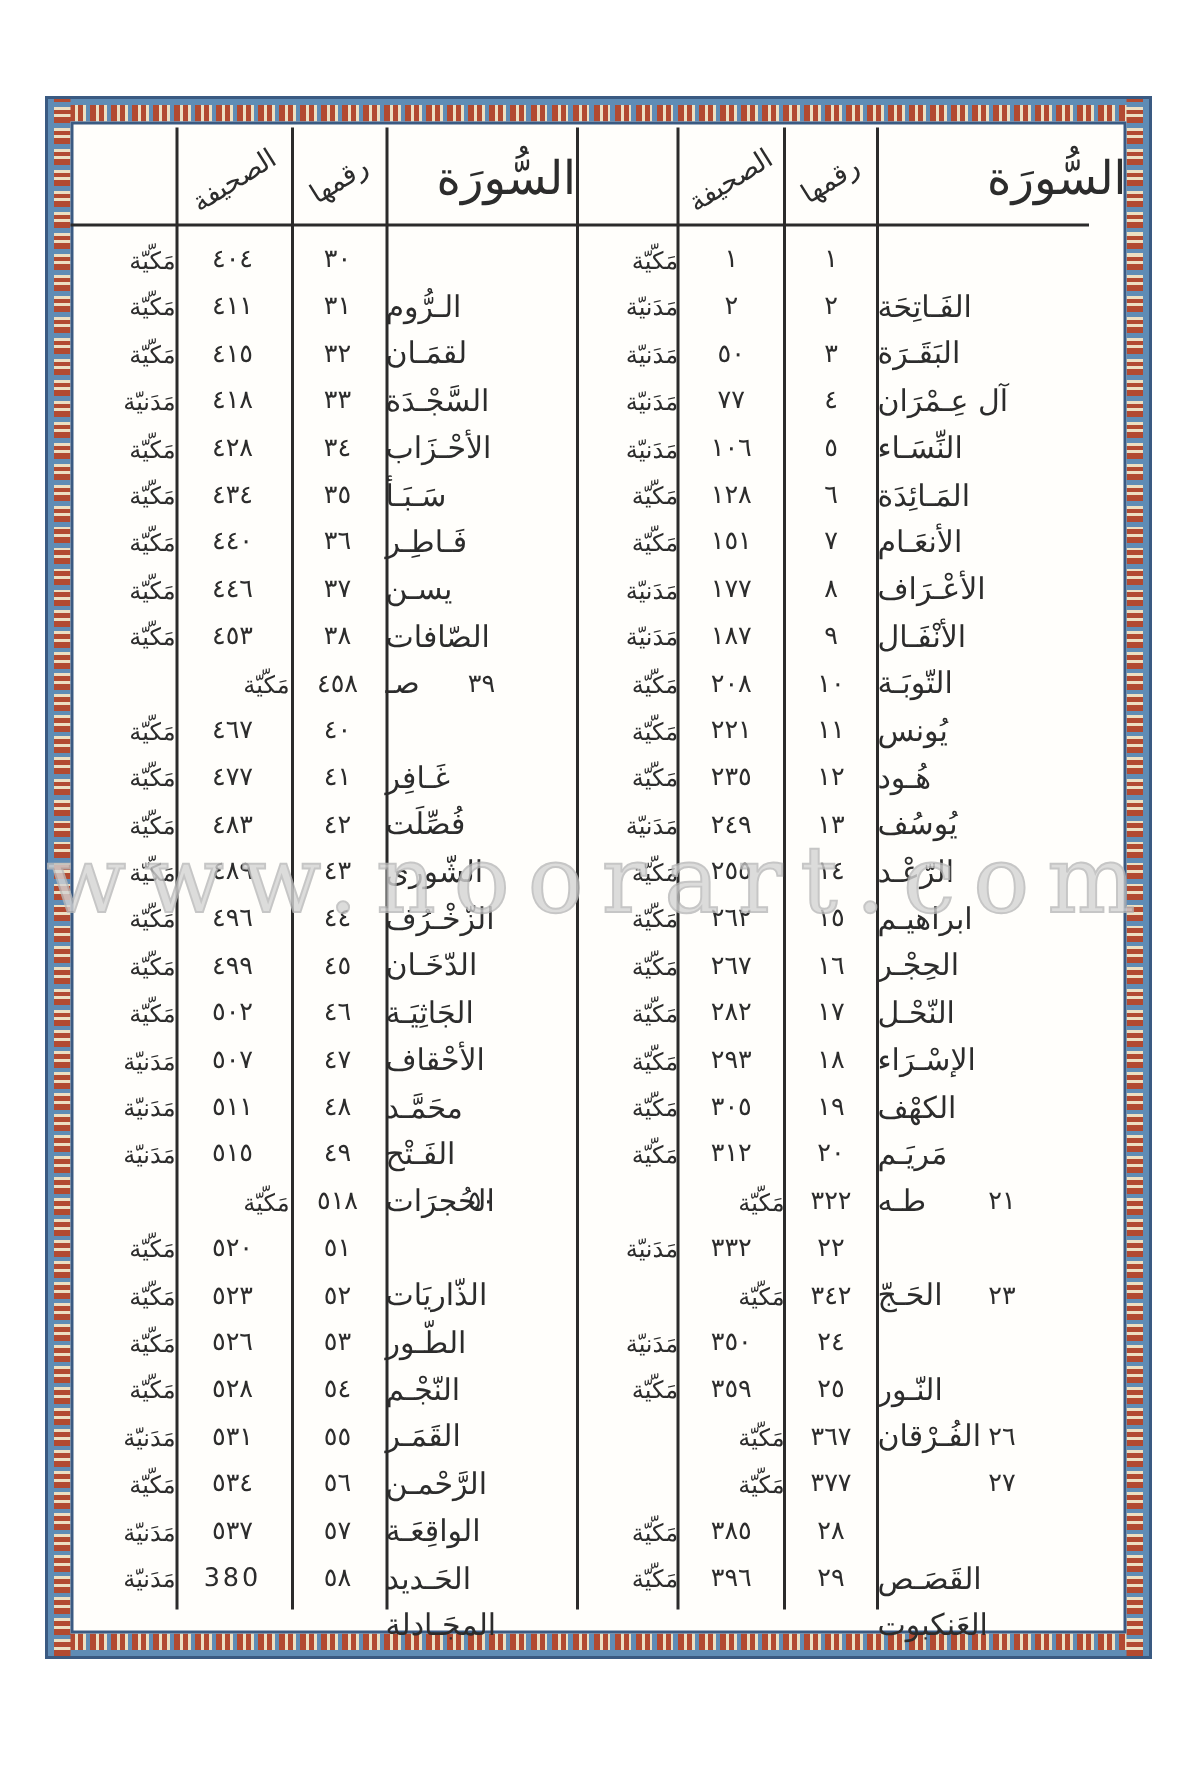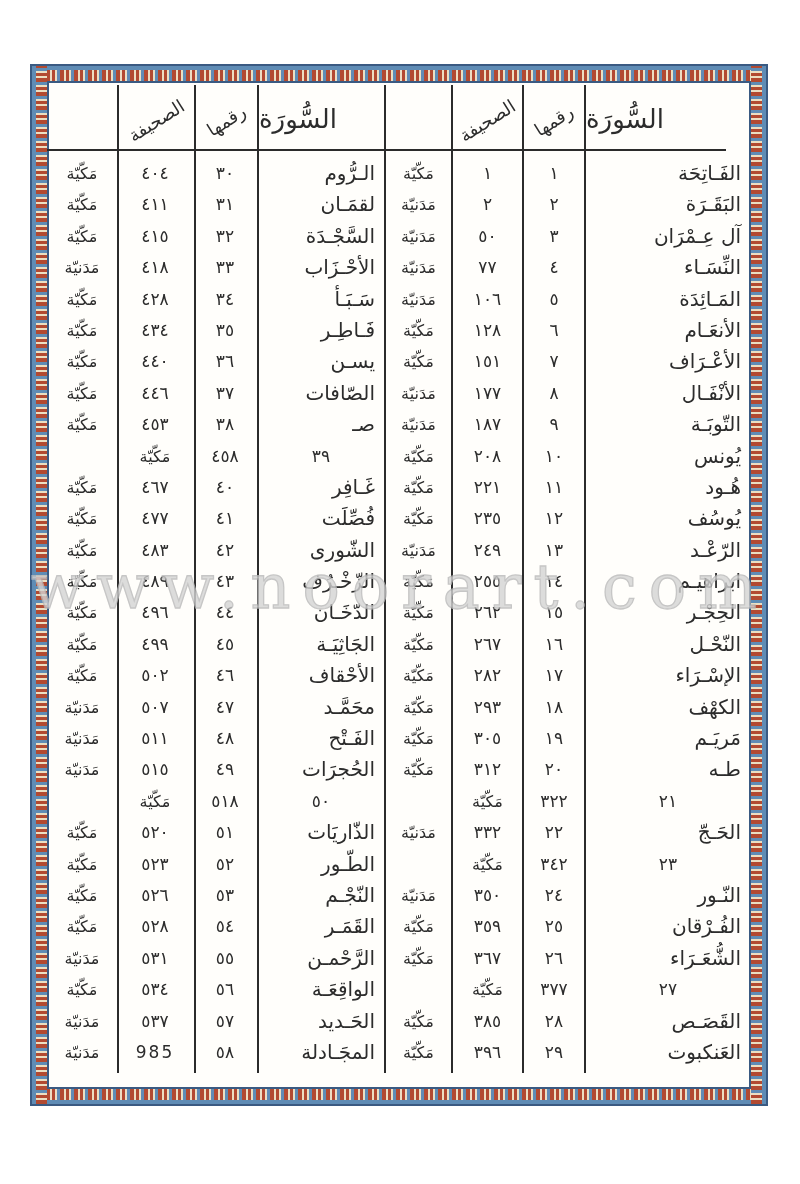--- a/index.html
+++ b/index.html
@@ -32,36 +32,36 @@
   .content{
     position:absolute;left:15px;top:15px;right:15px;bottom:15px;
     background:#fffefb;border:2px solid #3a5a82;box-sizing:border-box;
   }
   
   .vline{position:absolute;top:85px;height:988px;width:2px;background:#2b2b2b;}
   .hline{position:absolute;left:47px;top:149px;width:679px;height:2px;background:#2b2b2b;}
   
   .hdr-surah{
     position:absolute;top:96px;height:46px;line-height:46px;
-    text-align:left;font-size:26px;direction:rtl;
+    text-align:right;font-size:31px;direction:rtl;
   }
   .hdr-diag{
     position:absolute;top:104px;height:34px;line-height:34px;
     text-align:center;font-size:18px;direction:rtl;
     transform:rotate(-32deg);
   }
   
   .rows{position:absolute;top:158px;}
   .row{display:grid;direction:rtl;height:31.4px;}
   .rows-right .row{grid-template-columns:166px 62px 71px 67px;}
   .rows-left  .row{grid-template-columns:128px 64px 76px 70px;}
   .cell{line-height:31.4px;overflow:visible;white-space:nowrap;}
-  .c-name{text-align:right;padding-right:10px;font-size:20px;}
+  .c-name{text-align:left;padding-right:10px;font-size:20px;margin-top:31px;}
   .c-num,.c-page{text-align:center;font-size:17px;letter-spacing:2px;}
-  .c-origin{text-align:center;font-size:16px;}
+  .c-origin{text-align:right;font-size:16px;}
   
   .watermark{
     position:absolute;left:-10px;top:550px;width:820px;
     text-align:center;white-space:nowrap;pointer-events:none;
     font-family:"DejaVu Serif",serif;font-size:62px;letter-spacing:12px;
     color:#d4d4d4;-webkit-text-stroke:1.3px #b9b9b9;opacity:.8;z-index:5;
   }
   .page-number{
     position:absolute;left:340px;top:1164px;width:90px;
     text-align:center;font-size:27px;direction:rtl;margin-top:20px;
@@ -241,21 +241,20 @@
         <div class="cell c-page">٣٥٠</div>
         <div class="cell c-origin">مَدَنيّة</div>
       </div>
       <div class="row">
         <div class="cell c-name">الفُـرْقان</div>
         <div class="cell c-num">٢٥</div>
         <div class="cell c-page">٣٥٩</div>
         <div class="cell c-origin">مَكّيّة</div>
       </div>
       <div class="row">
-        <div class="cell c-name">الشُّعَـرَاء</div>
         <div class="cell c-num">٢٦</div>
         <div class="cell c-page">٣٦٧</div>
         <div class="cell c-origin">مَكّيّة</div>
       </div>
       <div class="row">
         <div class="cell c-num">٢٧</div>
         <div class="cell c-page">٣٧٧</div>
         <div class="cell c-origin">مَكّيّة</div>
       </div>
       <div class="row">
@@ -434,21 +433,21 @@
       </div>
       <div class="row">
         <div class="cell c-name">الحَـديد</div>
         <div class="cell c-num">٥٧</div>
         <div class="cell c-page">٥٣٧</div>
         <div class="cell c-origin">مَدَنيّة</div>
       </div>
       <div class="row">
         <div class="cell c-name">المجَـادلة</div>
         <div class="cell c-num">٥٨</div>
-        <div class="cell c-page">985</div>
+        <div class="cell c-page">380</div>
         <div class="cell c-origin">مَدَنيّة</div>
       </div>
     </div>
 
   <div class="watermark">www.noorart.com</div>
   <div class="page-number">٦٠٧</div>
 
 </div>
 
 </body></html>

